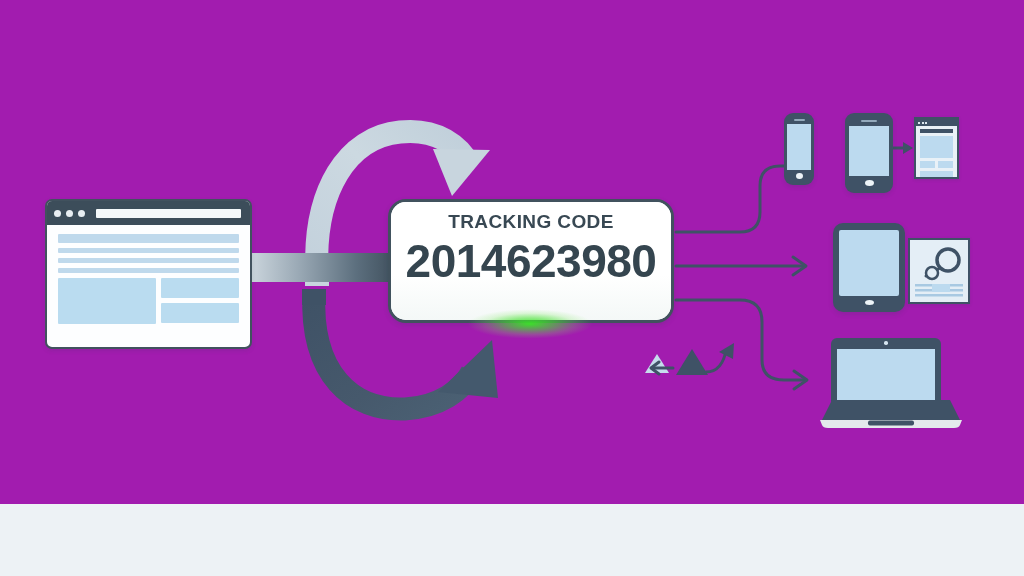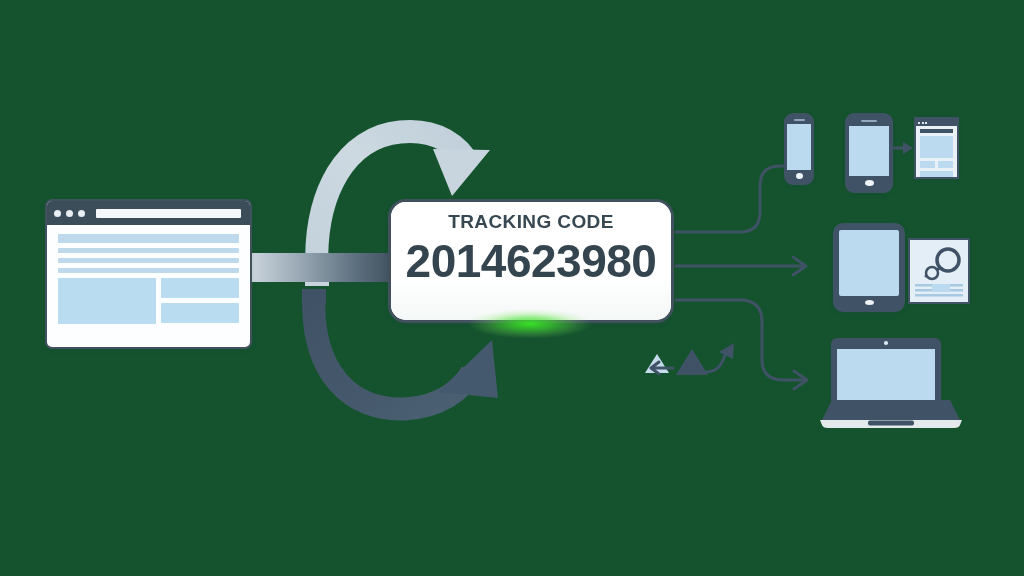--- a/index.html
+++ b/index.html
@@ -7,22 +7,22 @@
     margin: 0;
     padding: 0;
     background: #edf2f5;
   }
   body {
     font-family: "Liberation Sans", sans-serif;
   }
   #stage {
     position: relative;
     width: 1024px;
-    height: 576px;
-    background: #14532d;
+    height: 504px;
+    background: #a21caf;
     overflow: hidden;
   }
   #stage svg.layer {
     position: absolute;
     left: 0;
     top: 0;
     width: 1024px;
     height: 576px;
   }
   

